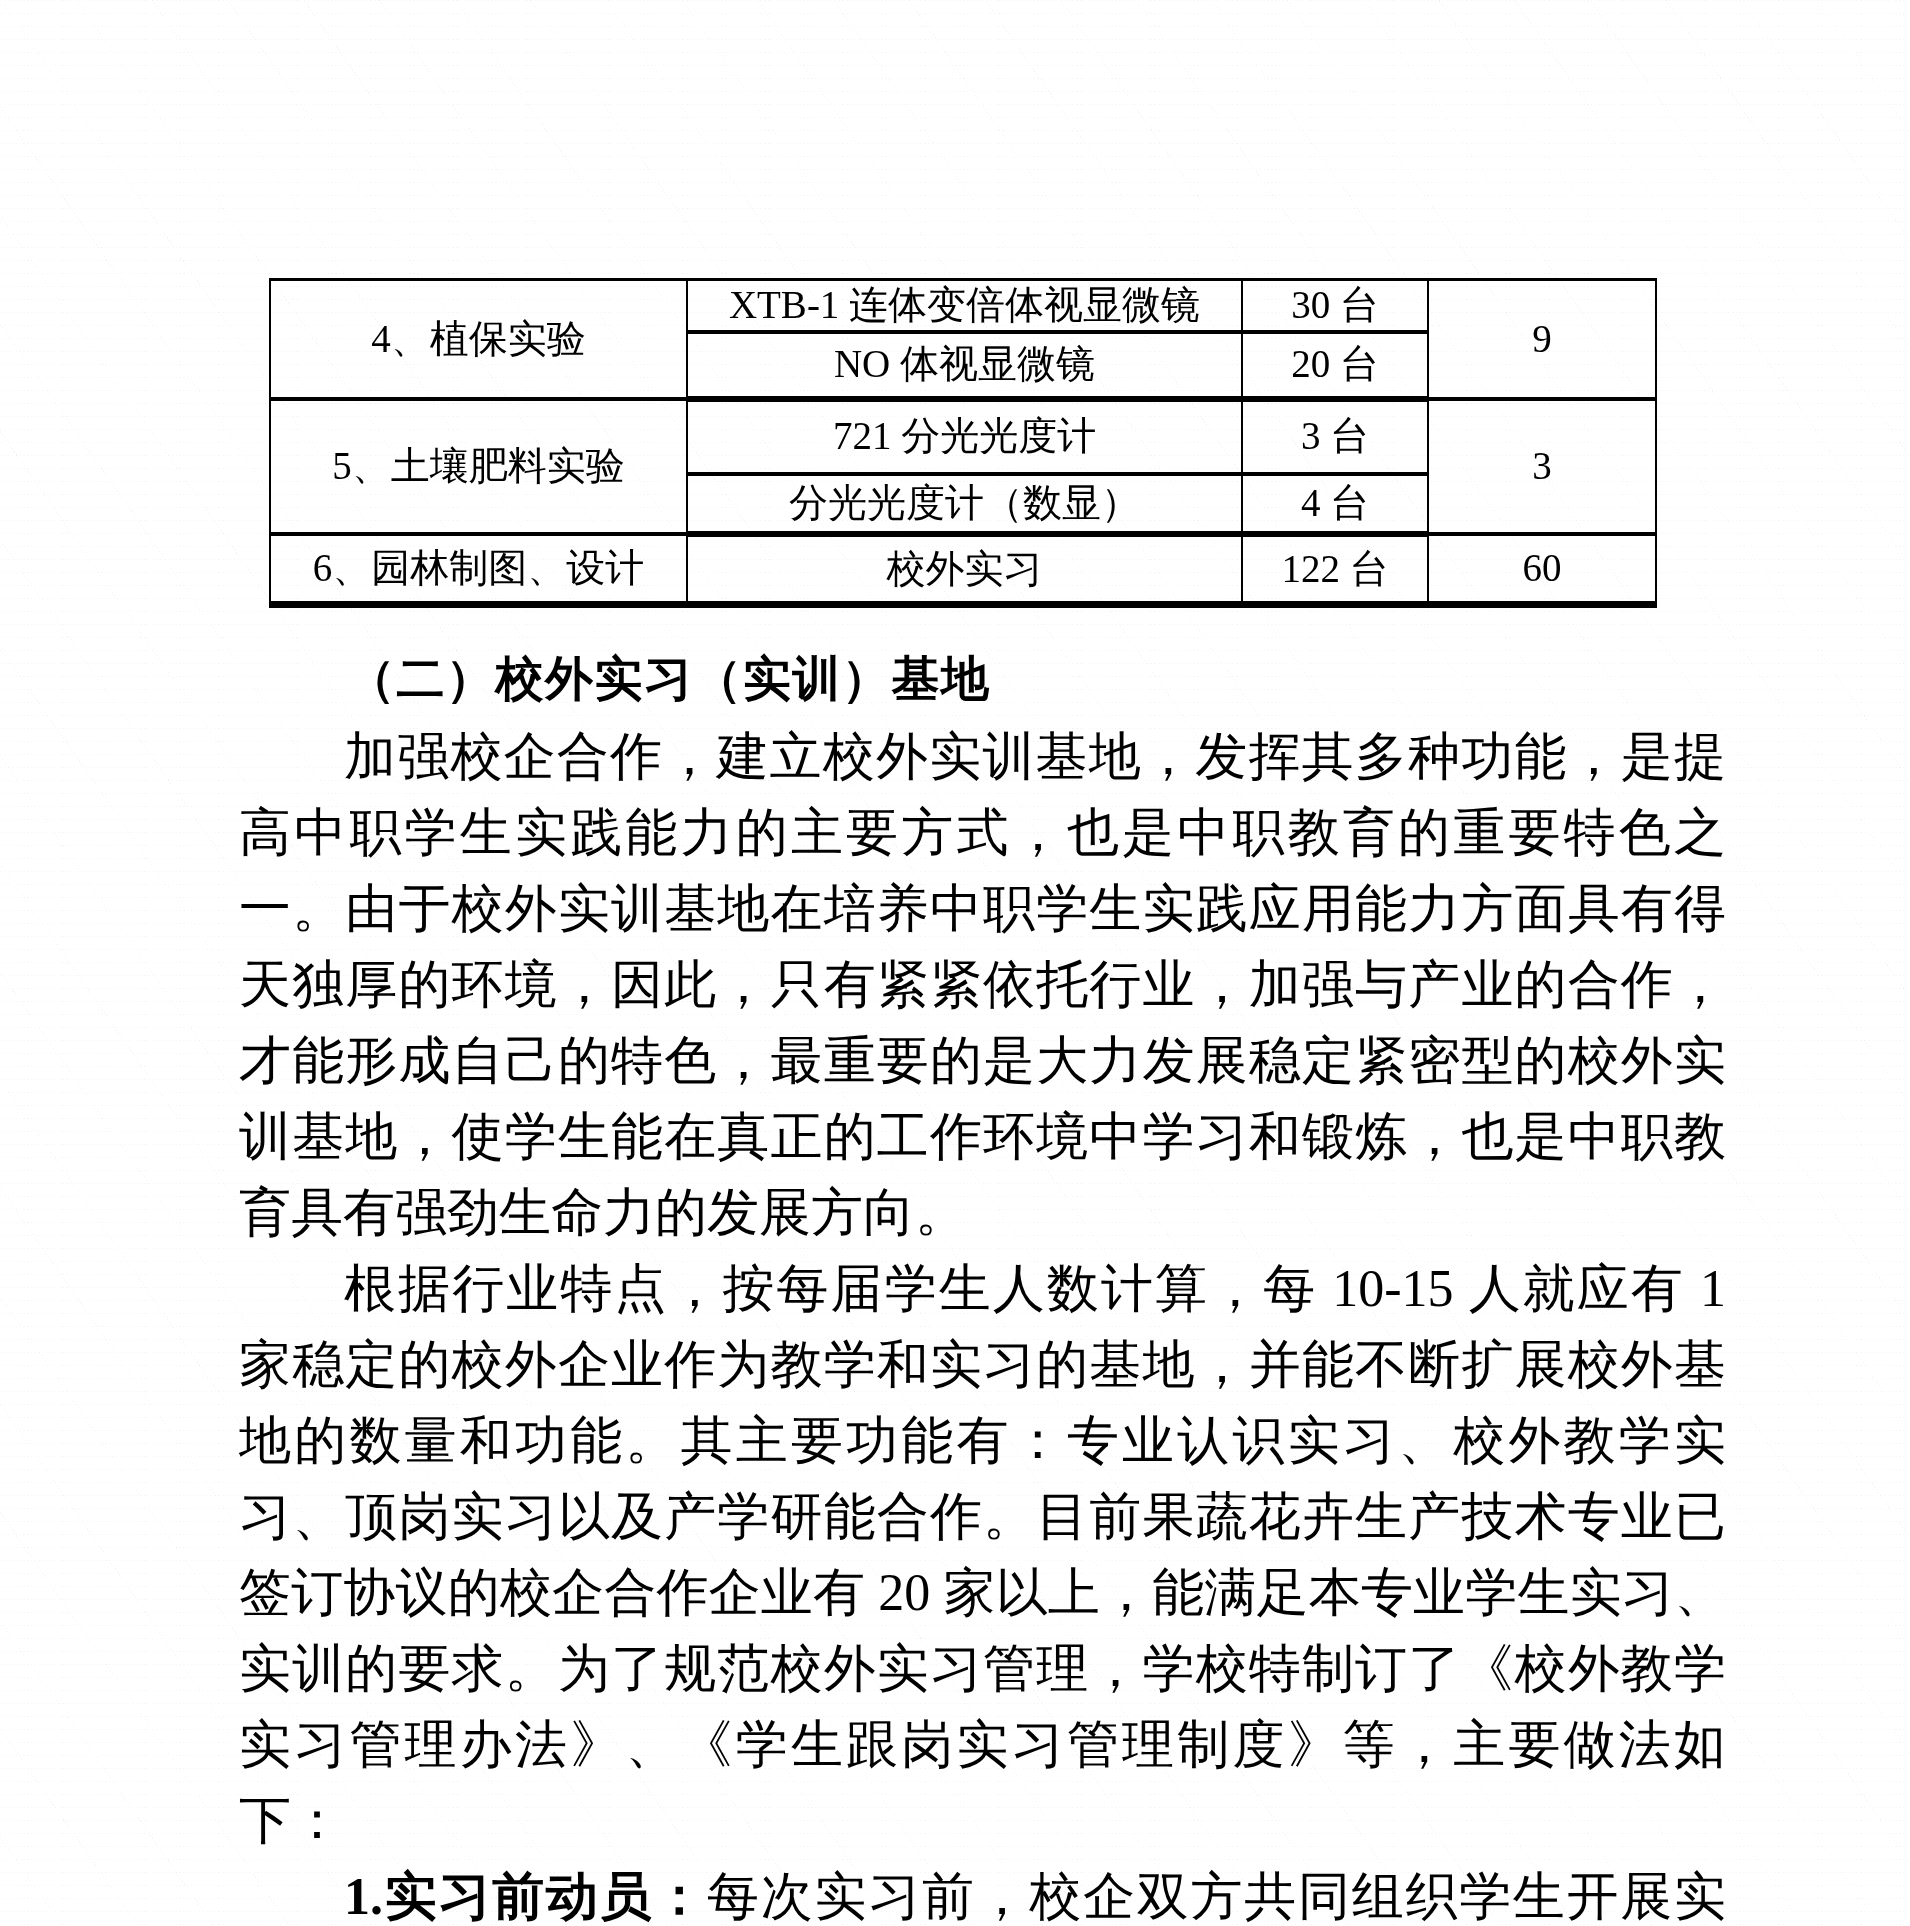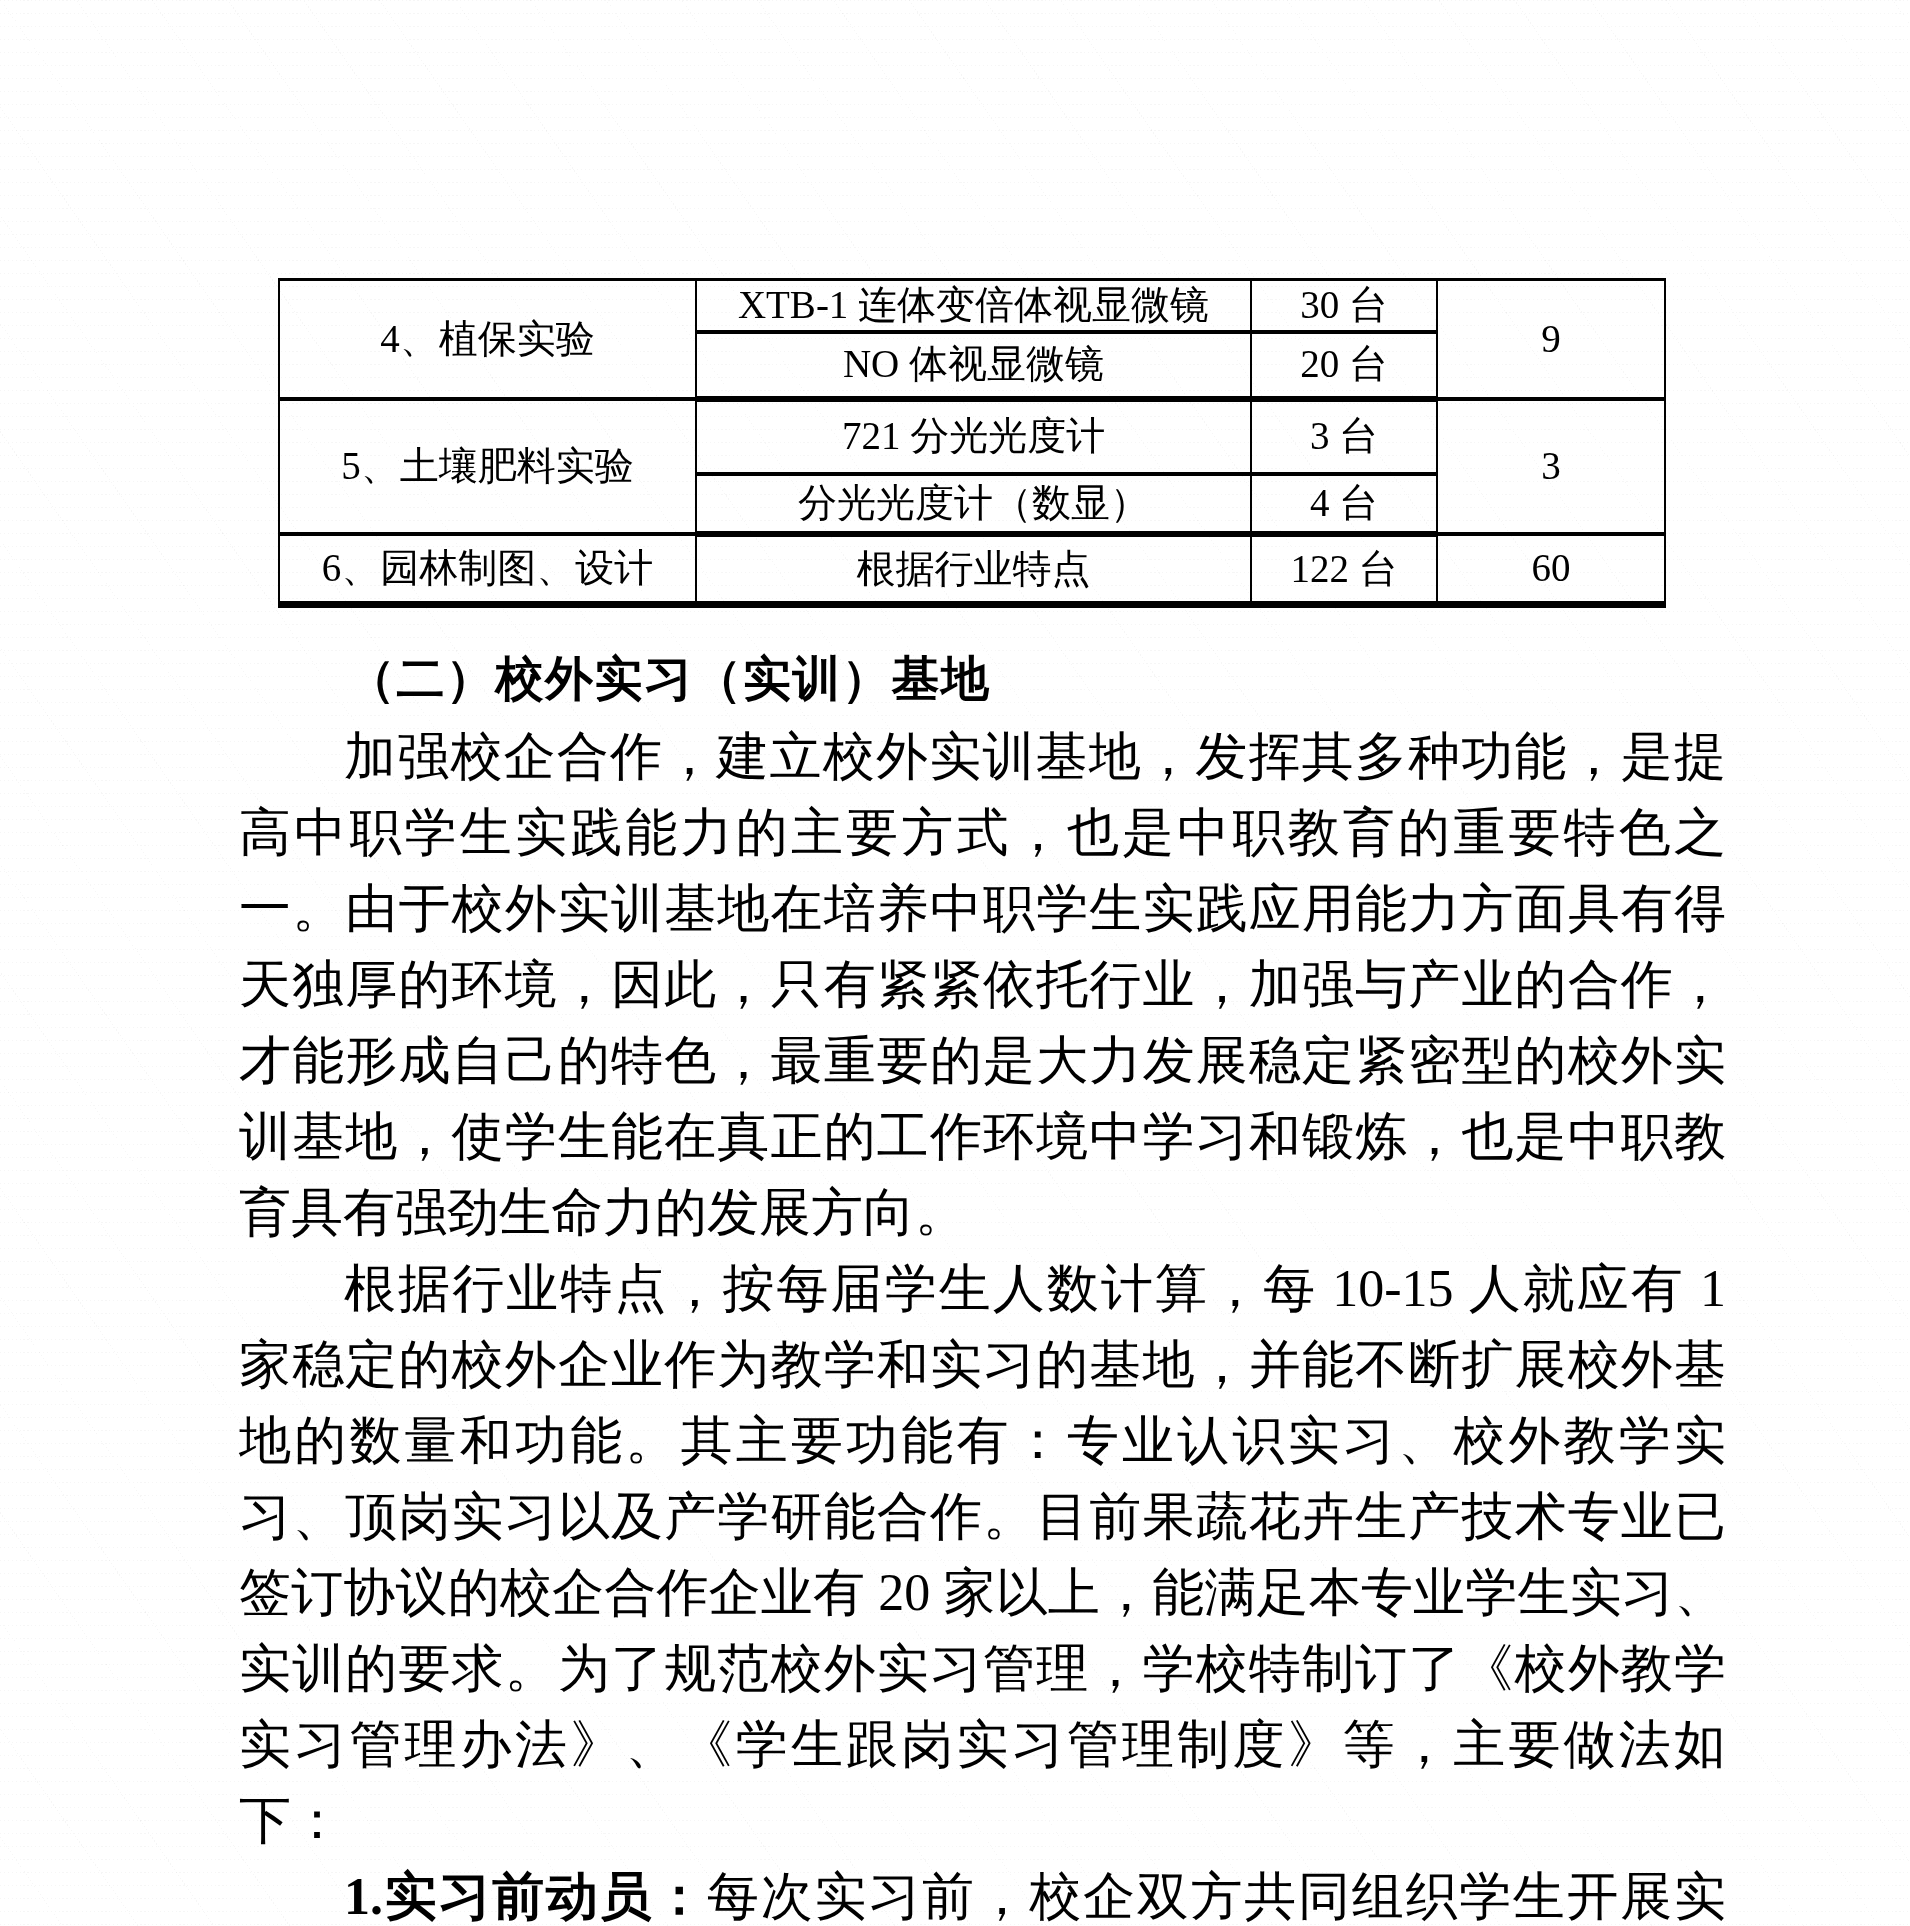--- a/index.html
+++ b/index.html
@@ -38,21 +38,21 @@
       transparent 0.8px, transparent 62px);
     -webkit-mask-image: repeating-linear-gradient(145deg, #000 0 1.2px, transparent 1.2px 3.5px);
             mask-image: repeating-linear-gradient(145deg, #000 0 1.2px, transparent 1.2px 3.5px);
     opacity: 0.6;
     pointer-events: none;
   }
 
   
   table.equip {
     position: absolute;
-    left: 278px;
+    left: 269px;
     top: 278px;
     width: 1385px;
     border-collapse: collapse;
     table-layout: fixed;
   }
   table.equip td {
     border: 2.7px solid #000;
     text-align: center;
     vertical-align: middle;
     padding: 0;
@@ -133,21 +133,21 @@
         <td>721 分光光度计</td>
         <td>3 台</td>
         <td rowspan="2">3</td>
       </tr>
       <tr class="r4">
         <td>分光光度计（数显）</td>
         <td>4 台</td>
       </tr>
       <tr class="r5">
         <td>6、园林制图、设计</td>
-        <td>根据行业特点</td>
+        <td>校外实习</td>
         <td>122 台</td>
         <td>60</td>
       </tr>
     </tbody>
   </table>
 
   <div class="content">
     <h2 class="section-heading">（二）校外实习（实训）基地</h2>
 
     <p class="para"><strong></strong><span>加强校企合作，建立校外实训基地，发挥其多种功能，是提高中职学生实践能力的主要方式，也是中职教育的重要特色之一。由于校外实训基地在培养中职学生实践应用能力方面具有得天独厚的环境，因此，只有紧紧依托行业，加强与产业的合作，才能形成自己的特色，最重要的是大力发展稳定紧密型的校外实训基地，使学生能在真正的工作环境中学习和锻炼，也是中职教育具有强劲生命力的发展方向。</span></p>

